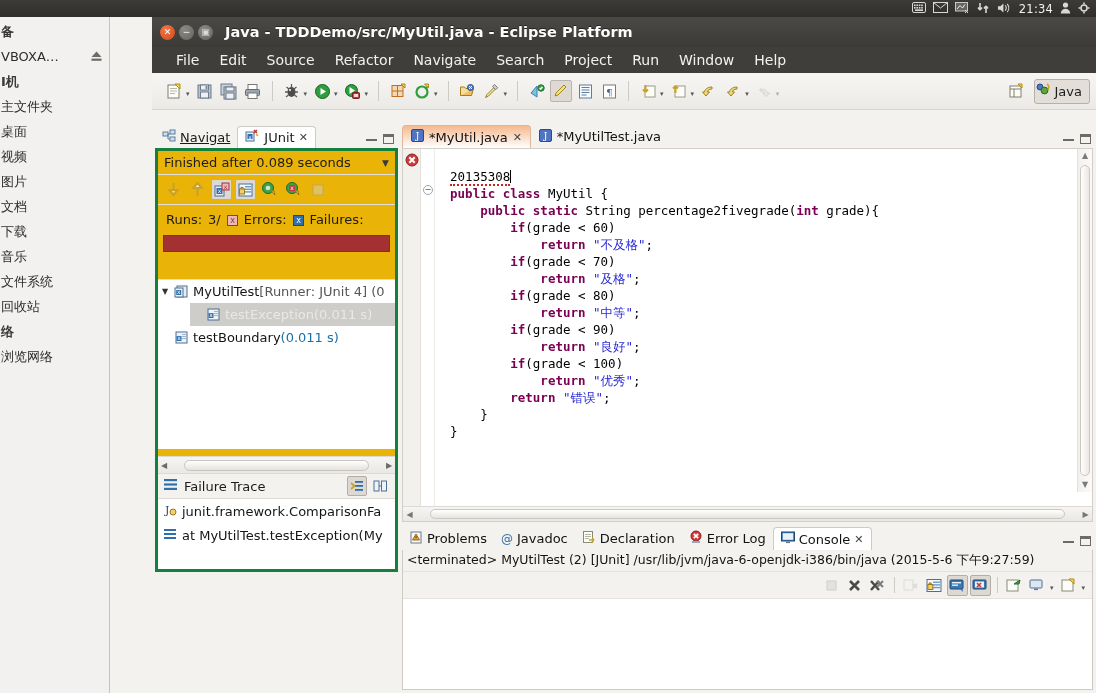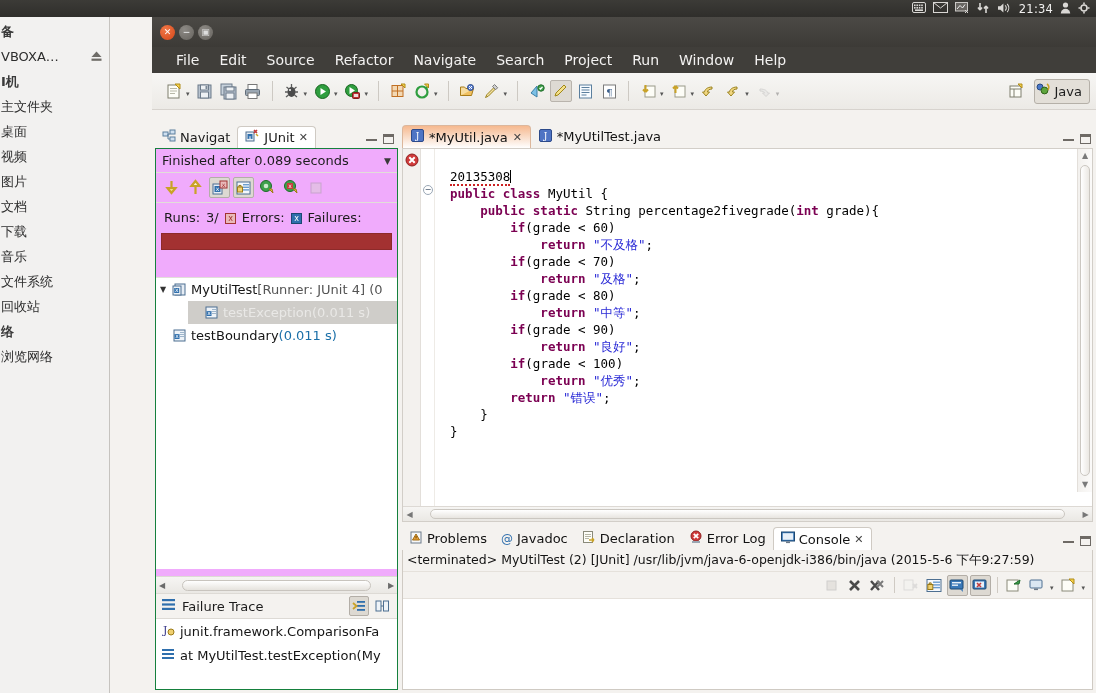--- a/index.html
+++ b/index.html
@@ -125,32 +125,32 @@
   .vtab {
     display: flex; align-items: center; gap: 4px;
     height: 22px; padding: 0 7px; font-size: 13px; color: #1a1a1a;
     border-top-left-radius: 4px; border-top-right-radius: 4px;
     white-space: nowrap;
   }
   .vtab.active {
     background: #ffffff;
     border: 1px solid #cfcac3; border-bottom: none;
   }
-  .vtab.inactive { color: #1a1a1a; }
+  .vtab.inactive { color: #1a1a1a; text-decoration: underline; }
   .vtab-close { font-size: 11px; color: #444; }
   .view-minmax {
     margin-left: auto; display: flex; gap: 6px; align-items: center;
     padding-right: 4px; padding-bottom: 4px;
   }
   .mm-min { width: 11px; height: 3px; border-bottom: 2px solid #6e6a65; }
   .mm-max { width: 11px; height: 10px; border: 1px solid #6e6a65; border-top-width: 3px; }
 
   .junit-inner {
-    border: 1px solid #15803d; background: #f0abfc;
-    height: 542px; position: relative;
+    border: 3px solid #15803d; background: #eab308;
+    height: 424px; position: relative;
   }
   .junit-status {
     height: 24px; display: flex; align-items: center;
     padding: 0 6px; font-size: 13px; color: #1d1d1d;
     border-bottom: 1px solid #e2ded8;
   }
   .jstat-menu { margin-left: auto; font-size: 9px; color: #3a3a3a; }
   .junit-toolbar {
     height: 30px; display: flex; align-items: center; padding: 0 5px; gap: 3px;
     border-bottom: 1px solid #e2ded8;
@@ -445,20 +445,21 @@
   <div class="launcher-dots">▪ ▪</div>
 
   <div class="eclipse">
 
     <div class="ecl-titlebar">
       <div class="wbtns">
         <div class="wbtn close">✕</div>
         <div class="wbtn min">−</div>
         <div class="wbtn max">▣</div>
       </div>
+      <div class="ecl-title">Java - TDDDemo/src/MyUtil.java - Eclipse Platform</div>
     </div>
 
     <div class="ecl-menubar">
       <div class="menu-item">File</div>
       <div class="menu-item">Edit</div>
       <div class="menu-item">Source</div>
       <div class="menu-item">Refactor</div>
       <div class="menu-item">Navigate</div>
       <div class="menu-item">Search</div>
       <div class="menu-item">Project</div>

